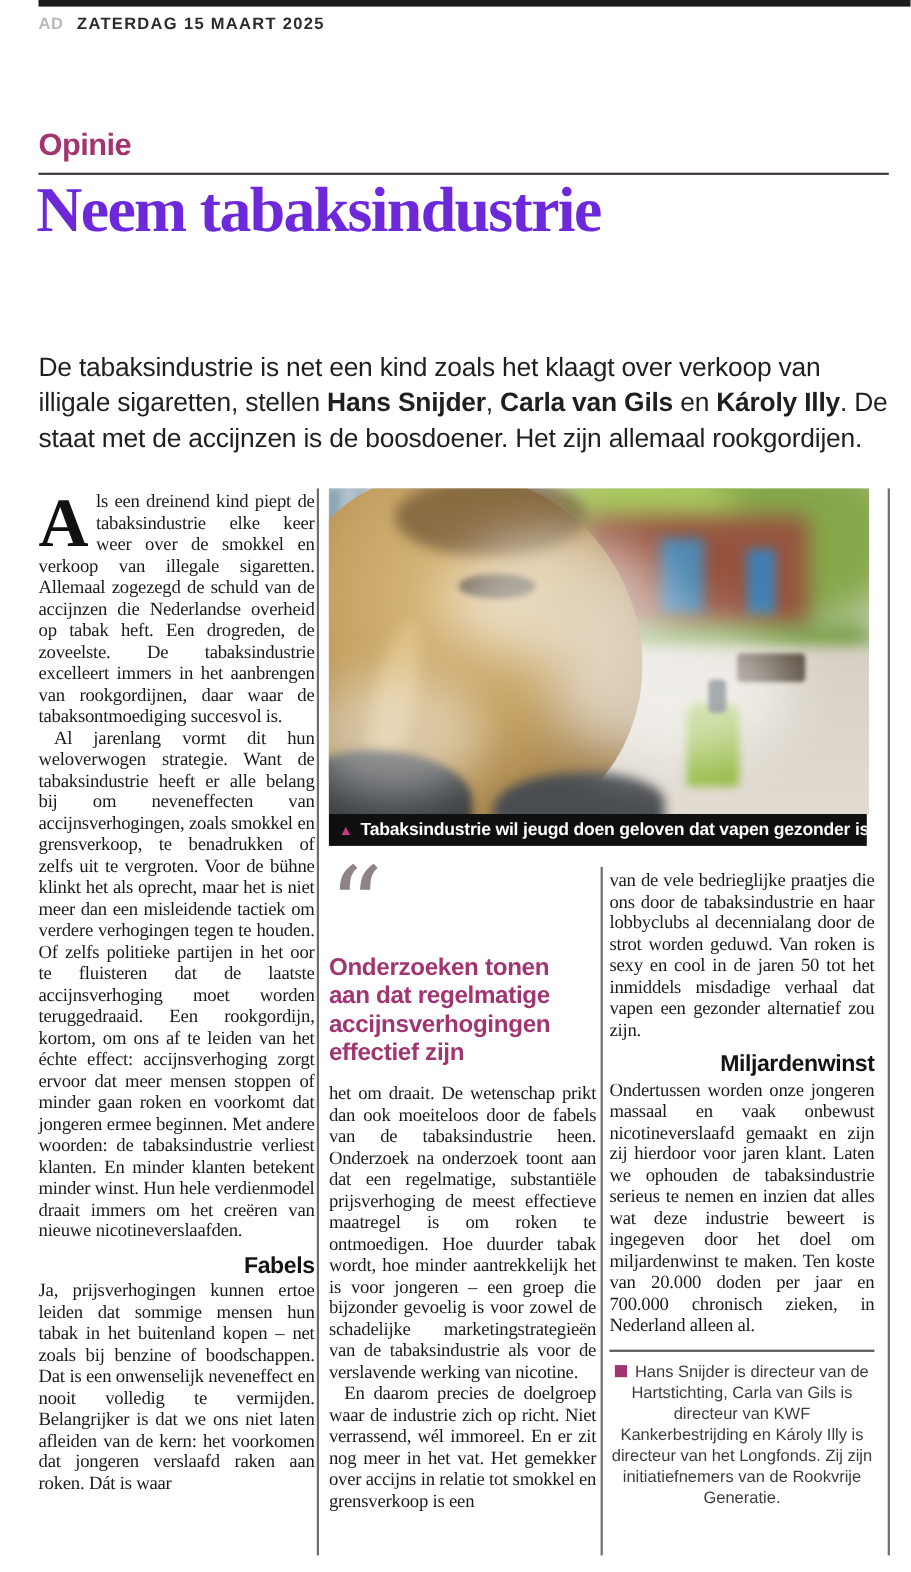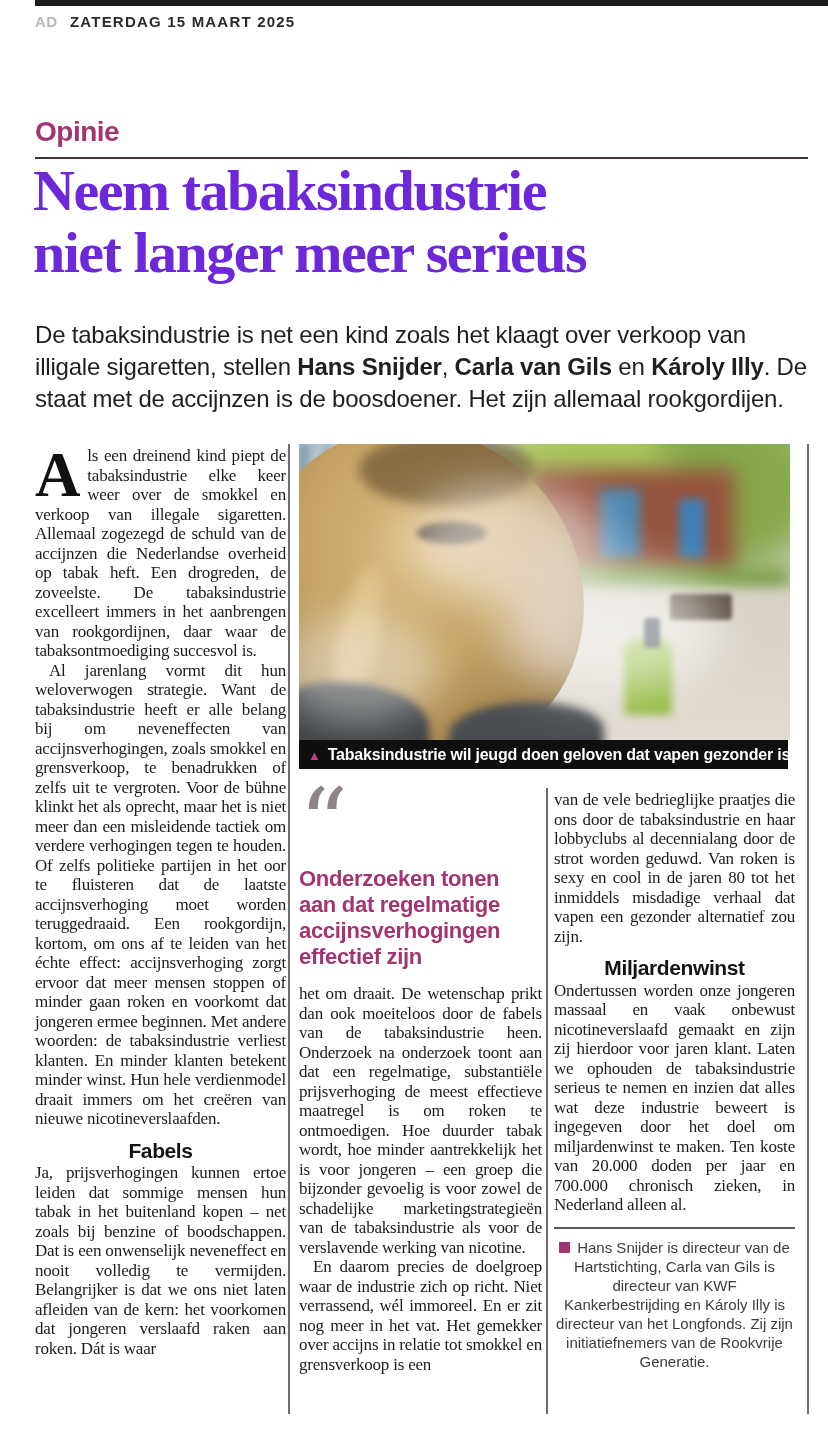--- a/index.html
+++ b/index.html
@@ -26,21 +26,21 @@
   .vrule3{left:807px;top:444px;height:970px;}
   
   .col{position:absolute;font-family:"Liberation Serif",serif;font-size:17px;line-height:19.5px;
        letter-spacing:-.2px;text-align:justify;color:#1b1b1b;}
   .col1{left:35px;top:446px;width:251px;}
   .col2{left:299px;top:790px;width:243px;}
   .col3{left:554px;top:790px;width:241px;}
   .para{margin:0;}
   .indent{text-indent:14px;}
   .subhead{margin:12px 0 3px 0;font-family:"Liberation Sans",sans-serif;font-weight:800;
-           font-size:21px;letter-spacing:-.4px;color:#141414;text-align:center;}
+           font-size:21px;letter-spacing:-.4px;color:#141414;text-align:right;}
   .dropcap{float:left;font-family:"Liberation Serif",serif;font-weight:800;font-size:63px;
            line-height:47px;padding:6px 7px 0 0;color:#111;}
   .ital{font-style:italic;}
   
   .quote-mark{font-family:"DejaVu Serif",serif;font-size:96px;line-height:66px;height:66px;
               color:#8d8388;letter-spacing:-6px;text-align:left;}
   .quote-text{margin:10px 0 14px 0;width:232px;font-family:"Liberation Sans",sans-serif;font-weight:800;
               font-size:22px;line-height:26px;letter-spacing:-.3px;color:#a23571;text-align:left;text-indent:0;}
   
   .bio{margin-top:12px;border-top:2px solid #5a5a5a;padding-top:9px;
@@ -91,21 +91,21 @@
 
 <div class="page">
 
   <div class="top-bar"></div>
   <span class="m-logo">AD</span>
   <span class="m-date">ZATERDAG 15 MAART 2025</span>
 
   <div class="section-label">Opinie</div>
   <div class="section-rule"></div>
 
-  <h1 class="headline"><span>Neem tabaksindustrie</span><br><span>niet langer meer serieus</span></h1>
+  <h1 class="headline"><span>Neem tabaksindustrie</span><br></h1>
 
   <p class="intro"><span>De tabaksindustrie is net een kind zoals het klaagt over verkoop van illigale sigaretten, stellen </span><b>Hans Snijder</b><span>, </span><b>Carla van Gils</b><span> en </span><b>Károly Illy</b><span>. De staat met de accijnzen is de boosdoener. Het zijn allemaal rookgordijen.</span></p>
 
   <div class="vrule vrule1"></div>
   <div class="vrule vrule2"></div>
   <div class="vrule vrule3"></div>
 
   <div class="col col1">
     <p class="para"><span class="dropcap">A</span><span>ls een dreinend kind piept de tabaksindustrie elke keer weer over de smokkel en verkoop van illegale sigaretten. Allemaal zogezegd de schuld van de accijnzen die Nederlandse overheid op tabak heft. Een drogreden, de zoveelste. De tabaksindustrie excelleert immers in het aanbrengen van rookgordijnen, daar waar de tabaksontmoediging succesvol is.</span></p>
     <p class="para indent">Al jarenlang vormt dit hun weloverwogen strategie. Want de tabaksindustrie heeft er alle belang bij om neveneffecten van accijnsverhogingen, zoals smokkel en grensverkoop, te benadrukken of zelfs uit te vergroten. Voor de bühne klinkt het als oprecht, maar het is niet meer dan een misleidende tactiek om verdere verhogingen tegen te houden. Of zelfs politieke partijen in het oor te fluisteren dat de laatste accijnsverhoging moet worden teruggedraaid. Een rookgordijn, kortom, om ons af te leiden van het échte effect: accijnsverhoging zorgt ervoor dat meer mensen stoppen of minder gaan roken en voorkomt dat jongeren ermee beginnen. Met andere woorden: de tabaksindustrie verliest klanten. En minder klanten betekent minder winst. Hun hele verdienmodel draait immers om het creëren van nieuwe nicotineverslaafden.</p>
@@ -138,19 +138,19 @@
   <div class="photo-caption"><span class="caption-tri">▲</span><span>Tabaksindustrie wil jeugd doen geloven dat vapen gezonder is.</span></div>
 
   <div class="col col2">
     <div class="quote-mark">“</div>
     <div class="quote-text">Onderzoeken tonen aan dat regelmatige accijnsverhogingen effectief zijn</div>
     <p class="para">het om draait. De wetenschap prikt dan ook moeiteloos door de fabels van de tabaksindustrie heen. Onderzoek na onderzoek toont aan dat een regelmatige, substantiële prijsverhoging de meest effectieve maatregel is om roken te ontmoedigen. Hoe duurder tabak wordt, hoe minder aantrekkelijk het is voor jongeren – een groep die bijzonder gevoelig is voor zowel de schadelijke marketingstrategieën van de tabaksindustrie als voor de verslavende werking van nicotine.</p>
     <p class="para indent">En daarom precies de doelgroep waar de industrie zich op richt. Niet verrassend, wél immoreel. En er zit nog meer in het vat. Het gemekker over accijns in relatie tot smokkel en grensverkoop is een</p>
   </div>
 
   <div class="col col3">
-    <p class="para">van de vele bedrieglijke praatjes die ons door de tabaksindustrie en haar lobbyclubs al decennialang door de strot worden geduwd. Van roken is sexy en cool in de jaren 80 tot het inmiddels misdadige verhaal dat vapen een gezonder alternatief zou zijn.</p>
+    <p class="para">van de vele bedrieglijke praatjes die ons door de tabaksindustrie en haar lobbyclubs al decennialang door de strot worden geduwd. Van roken is sexy en cool in de jaren 50 tot het inmiddels misdadige verhaal dat vapen een gezonder alternatief zou zijn.</p>
     <h2 class="subhead">Miljardenwinst</h2>
     <p class="para">Ondertussen worden onze jongeren massaal en vaak onbewust nicotineverslaafd gemaakt en zijn zij hierdoor voor jaren klant. Laten we ophouden de tabaksindustrie serieus te nemen en inzien dat alles wat deze industrie beweert is ingegeven door het doel om miljardenwinst te maken. Ten koste van 20.000 doden per jaar en 700.000 chronisch zieken, in Nederland alleen al.</p>
     <div class="bio"><span class="bio-square"></span><span>Hans Snijder is directeur van de Hartstichting, Carla van Gils is directeur van KWF Kankerbestrijding en Károly Illy is directeur van het Longfonds. Zij zijn initiatiefnemers van de Rookvrije Generatie.</span></div>
   </div>
 
 </div>
 
 </body></html>

